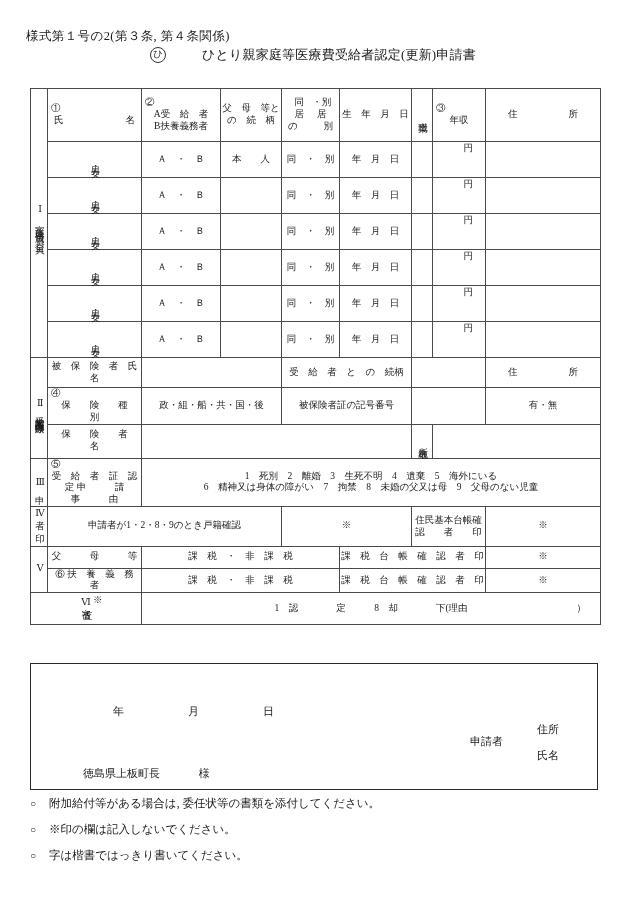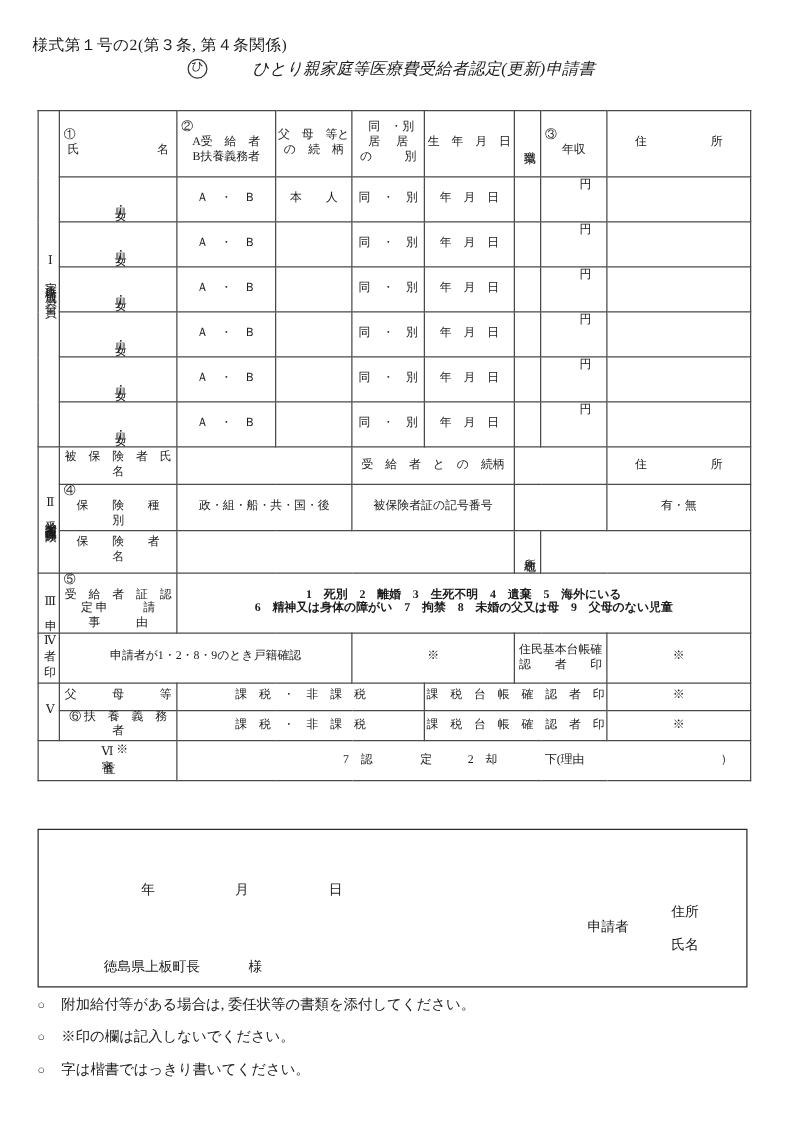--- a/index.html
+++ b/index.html
@@ -36,21 +36,21 @@
   .circled-hi {
     display: inline-block;
     width: 14px; height: 14px;
     line-height: 13px;
     text-align: center;
     border: 1px solid #333;
     border-radius: 50%;
     font-size: 9.5px;
     margin-right: 36px;
   }
-  .doc-title { font-size: 13px; letter-spacing: .2px; font-style: italic; }
+  .doc-title { font-size: 13px; letter-spacing: .2px; }
 
   
   table.frm {
     position: absolute;
     left: 30px; top: 88px;
     width: 570px;
     border-collapse: collapse;
     table-layout: fixed;
     font-size: 9.5px;
   }
@@ -97,21 +97,21 @@
   .numtag { display:block; text-align: left; padding-left: 3px; }
   .cellpad { padding: 2px 5px; }
   .left { text-align: left; }
 
   .row-data { height: 36px; }
   .sexcell { text-align: right; padding-right: 6px; }
   .yen-cell { position: relative; }
   .yen-mark { position: absolute; right: 12px; top: 1px; font-size: 9.5px; }
 
   
-  .reasons { text-align: left; padding: 3px 6px; line-height: 1.9; font-size: 9.5px; font-weight: bold; }
+  .reasons { text-align: left; padding: 3px 6px; line-height: 1.9; font-size: 9.5px; }
   .reasons div { white-space: nowrap; }
 
   .starcell { text-align: left; padding-left: 5px; }
 
   
   .decl {
     position: absolute;
     left: 30px; top: 663px;
     width: 568px; height: 127px;
     border: 1px solid #2b2b2b;
@@ -377,21 +377,21 @@
     </tr>
 
     <tr style="height:32px">
       <td colspan="2" class="left" style="padding:0 4px; font-size:9.5px; line-height:1.3; position:relative;">
         <span>Ⅵ</span>
         <span style="position:absolute; left:62px; top:1px;">※</span><br>
         <span>審</span>
         <span style="position:absolute; left:52px; top:17px;">査</span>
       </td>
       <td colspan="7" class="left" style="padding:0 8px; position:relative;">
-        <span>7　認　　　　定　　　2　却　　　　下(理由</span>
+        <span>1　認　　　　定　　　8　却　　　　下(理由</span>
         <span style="position:absolute; right:14px;">）</span>
       </td>
     </tr>
   </tbody>
     </table>
 
   <div class="decl">
     <div class="decl-date">年　　月　　日</div>
     <div class="decl-applicant">申請者</div>
     <div class="decl-addr">住所</div>

